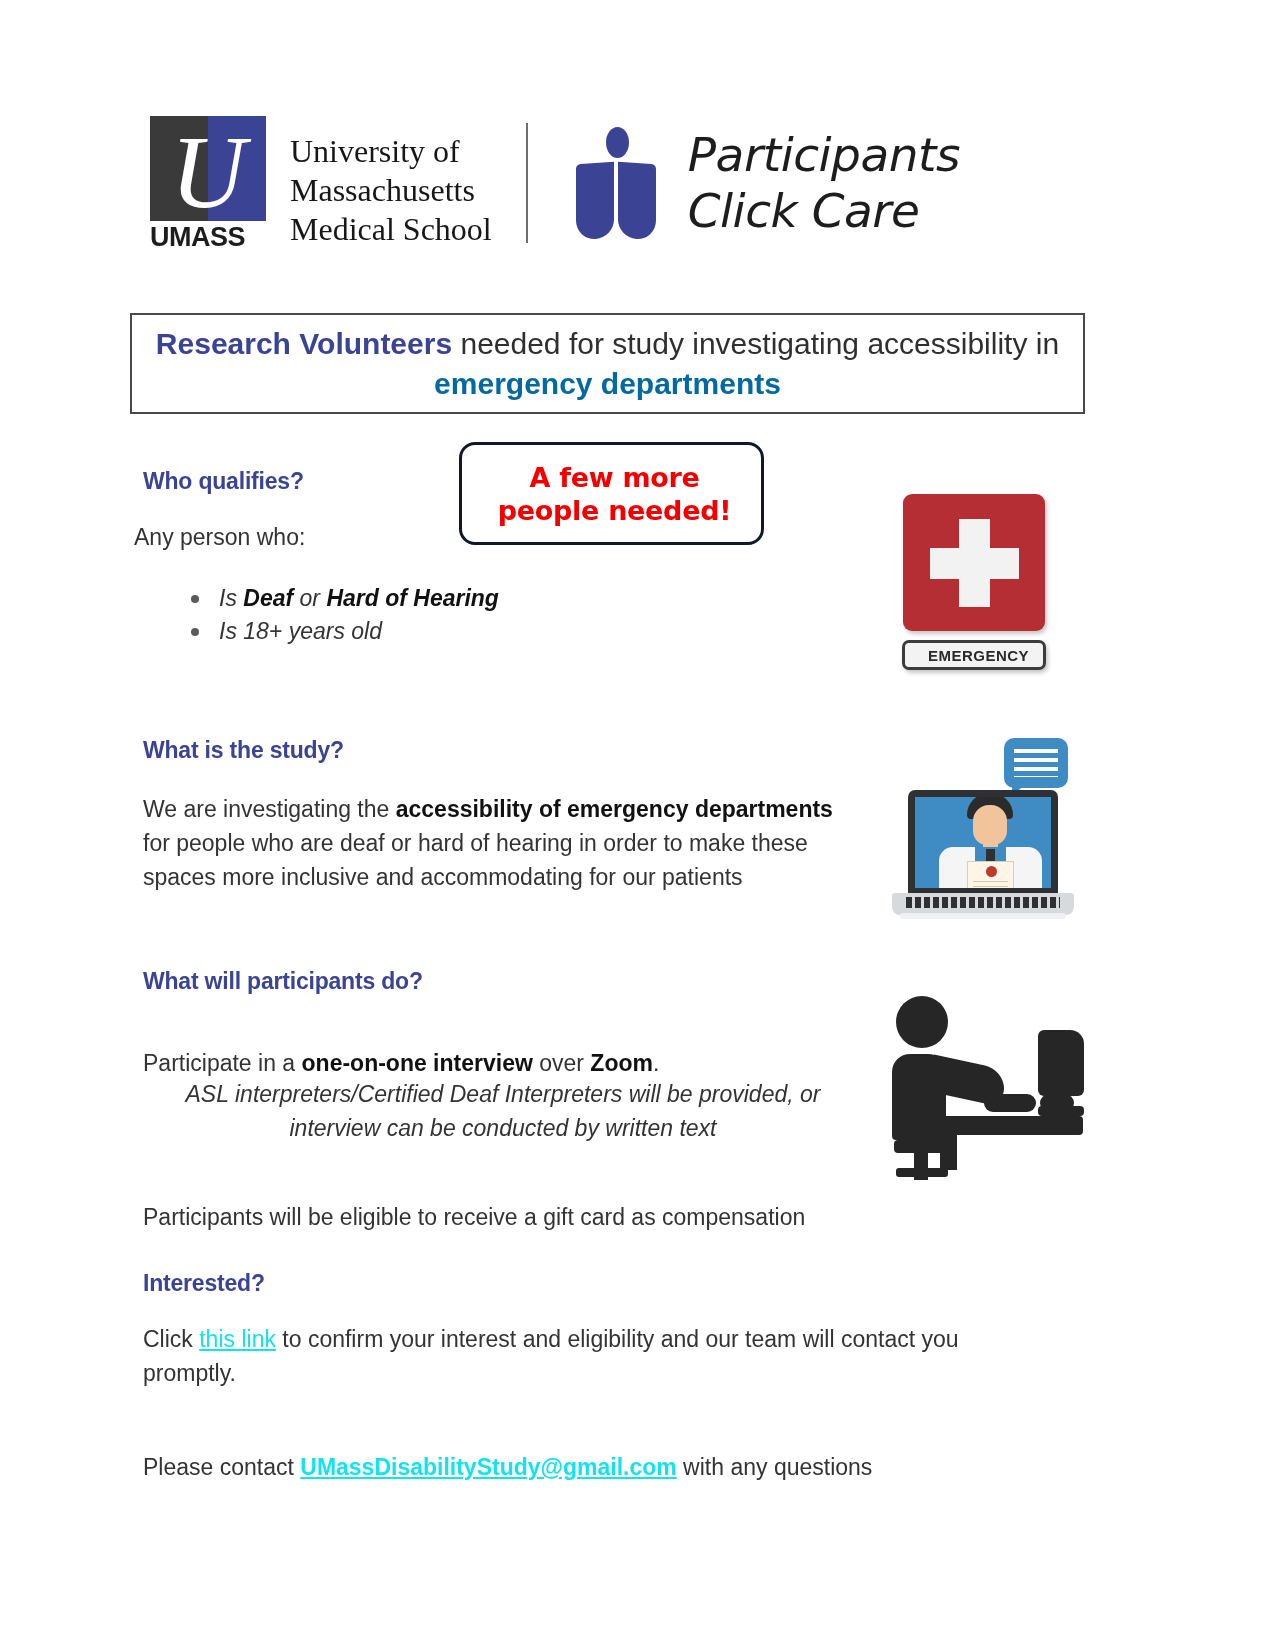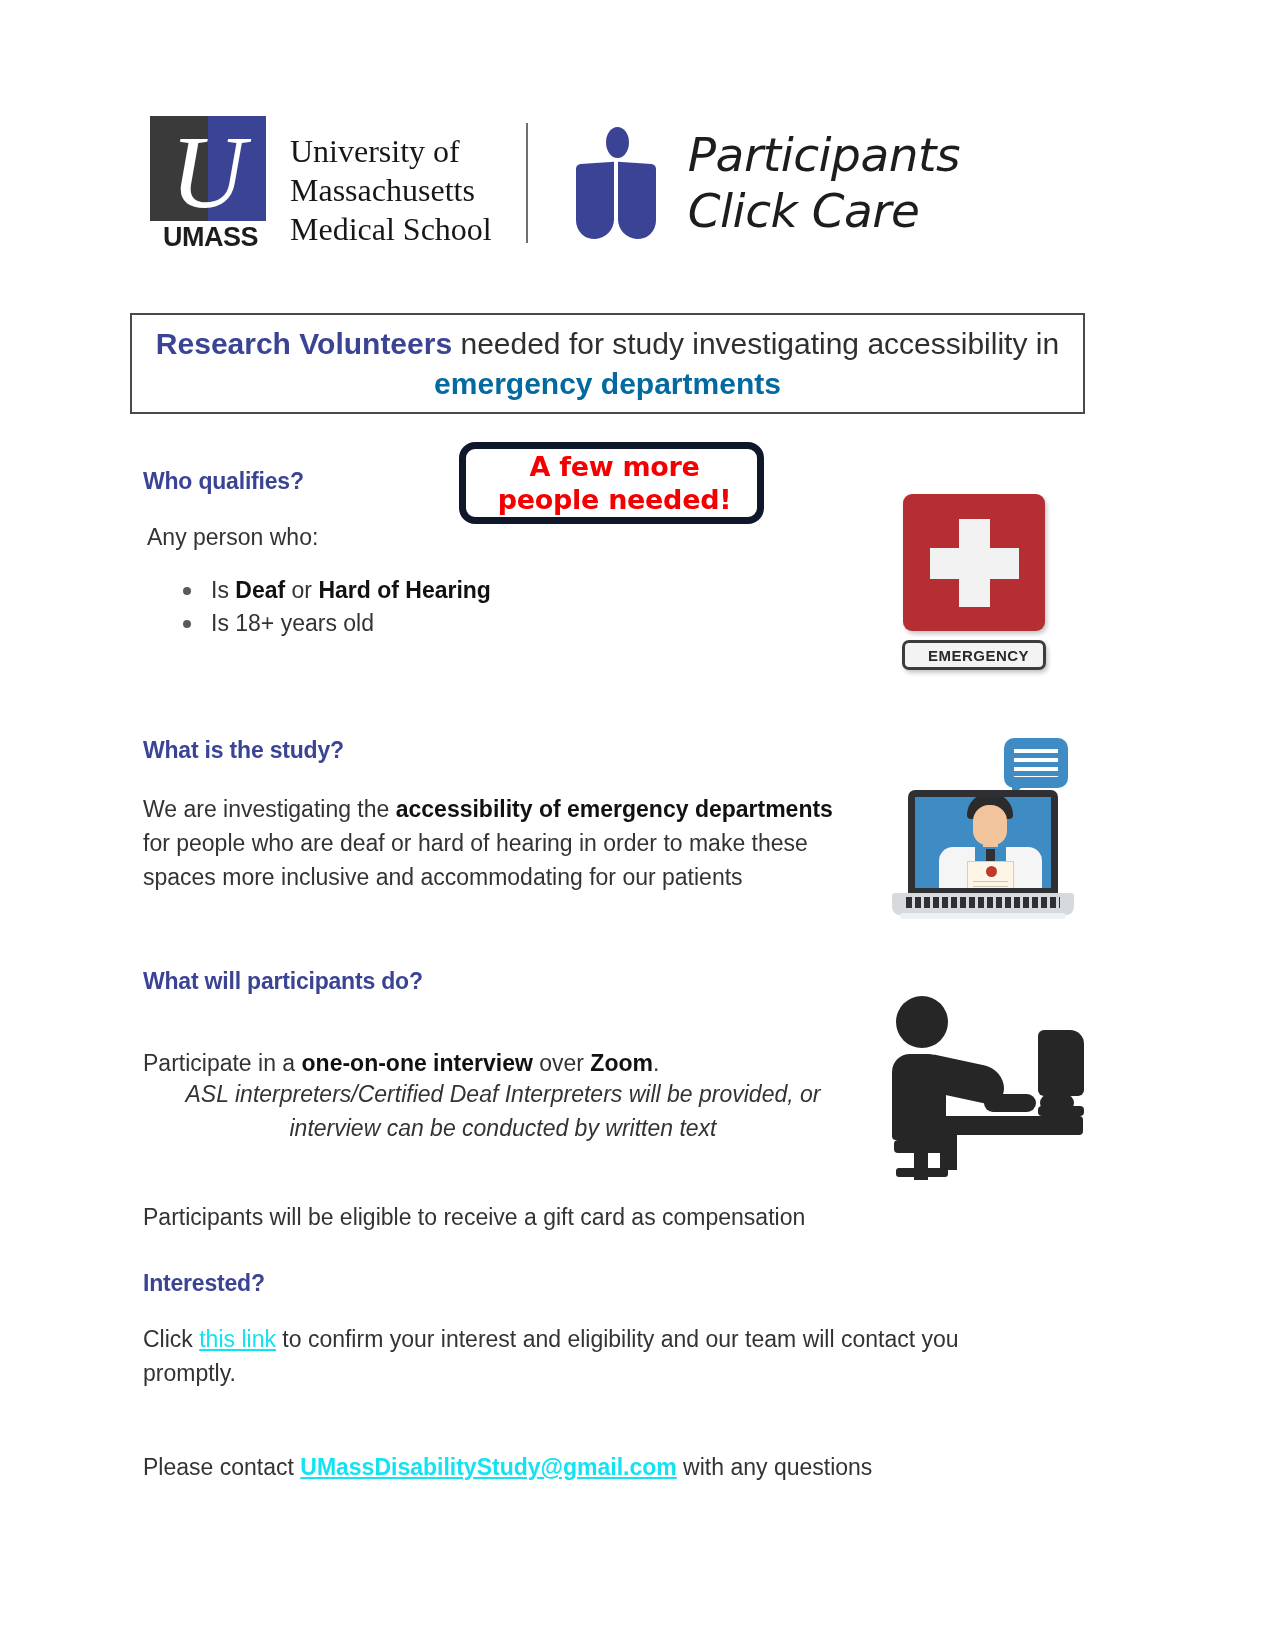--- a/index.html
+++ b/index.html
@@ -56,21 +56,21 @@
     color: #ffffff;
     font-family: "Liberation Serif", serif;
     font-style: italic;
     font-size: 104px;
     line-height: 84px;
     text-align: center;
     font-weight: 400;
   }
   .umms-mark .umass-word {
     position: absolute;
-    left: 13px; top: 106px;
+    left: 0; top: 106px;
     width: 122px;
     font-family: "Liberation Sans", sans-serif;
     font-weight: 700;
     font-size: 27px;
     letter-spacing: -0.5px;
     color: #1d1d1d;
   }
   .umms-words {
     font-family: "Liberation Serif", serif;
     font-size: 32px;
@@ -152,22 +152,22 @@
   }
   .headline-text b.accent { color: #3b4395; font-weight: 700; }
   .headline-text b.dark   { color: #0369a1; font-weight: 700; }
 
   
   .callout {
     position: absolute;
     left: 459px;
     top: 442px;
     width: 305px;
-    height: 82px;
-    border: 7px solid #0f172a;
+    height: 103px;
+    border: 3px solid #0f172a;
     border-radius: 16px;
     box-sizing: border-box;
     display: flex;
     flex-direction: column;
     align-items: center;
     justify-content: center;
     background: #ffffff;
     padding-left: 6px;
   }
   .callout div {
@@ -195,23 +195,24 @@
   p.body b { color: #111111; font-weight: 700; }
   p.italic {
     font-size: 23px;
     line-height: 34px;
     color: #333333;
     margin: 0;
     font-style: italic;
     text-align: center;
   }
   ul.quals {
-    margin: 0;
+    margin: 8px;
     padding: 0 0 0 34px;
     list-style: none;
+    font-style: italic;
   }
   ul.quals li {
     font-size: 23px;
     line-height: 32px;
     color: #333333;
     position: relative;
     padding-left: 34px;
     margin-bottom: 1px;
   }
   ul.quals li::before {
@@ -228,21 +229,21 @@
   a.link {
     color: #13e2f0;
     text-decoration: underline;
     text-underline-offset: 2px;
     font-weight: 400;
   }
   a.link.email { font-weight: 700; }
 
   
   .b-who-h   { position:absolute; left:143px; top:468px; }
-  .b-anyp    { position:absolute; left:147px; top:520px; width:330px; }
+  .b-anyp    { position:absolute; left:134px; top:520px; width:330px; }
   .b-quals   { position:absolute; left:143px; top:574px; width:730px; }
   .b-study-h { position:absolute; left:143px; top:737px; }
   .b-study-p { position:absolute; left:143px; top:792px; width:720px; }
   .b-part-h  { position:absolute; left:143px; top:968px; }
   .b-part-p  { position:absolute; left:143px; top:1046px; width:730px; }
   .b-part-i  { position:absolute; left:143px; top:1077px; width:720px; }
   .b-comp    { position:absolute; left:143px; top:1200px; width:880px; }
   .b-int-h   { position:absolute; left:143px; top:1270px; }
   .b-int-p   { position:absolute; left:143px; top:1322px; width:900px; }
   .b-email   { position:absolute; left:143px; top:1450px; width:920px; }

